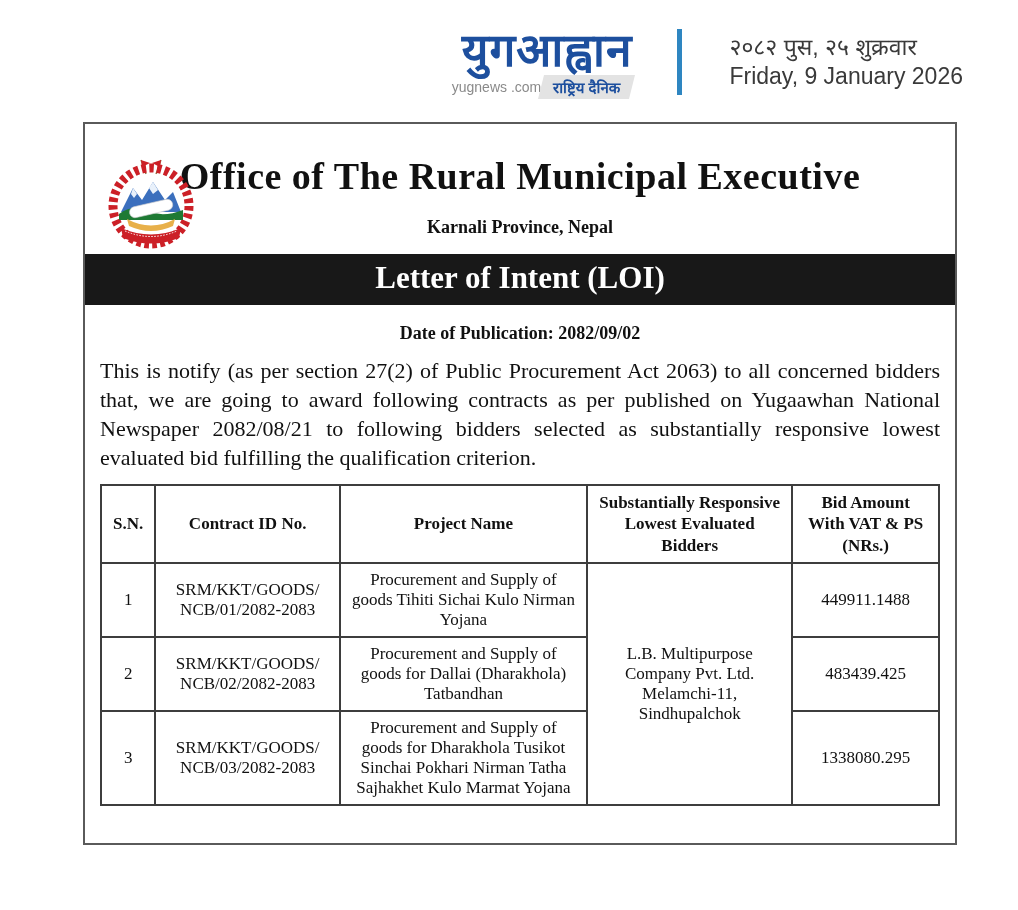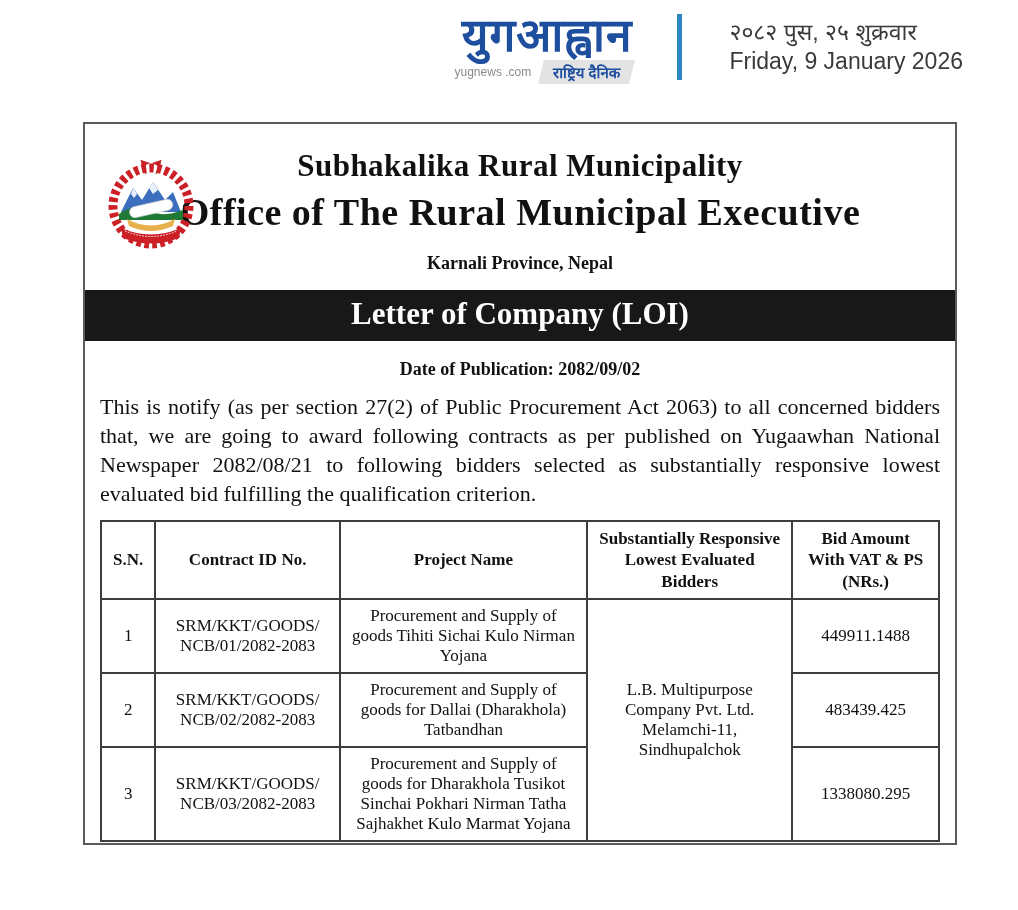--- a/index.html
+++ b/index.html
@@ -8,31 +8,31 @@
     width: 1018px; height: 910px;
     font-family: "Liberation Serif", serif;
     color: #111;
     position: relative;
     overflow: hidden;
   }
 
   
   .masthead {
     display: flex; justify-content: flex-end; align-items: flex-start;
-    padding: 12px 55px 0 0;
+    padding: 27px 55px 0 0;
     font-family: "Liberation Sans", sans-serif;
     gap: 31px;
   }
   .logo-block { text-align: right; margin-right: 14px; }
   .logo-text {
     font-size: 46px; font-weight: bold; color: #1d4f9e;
     line-height: 1.0; letter-spacing: 1px;
   }
   .logo-subrow { display: flex; align-items: center; justify-content: flex-end; margin-top: 2px; }
-  .logo-domain { color: #8a8a8a; font-size: 12px; margin-right: 10px; }
+  .logo-domain { color: #8a8a8a; font-size: 14px; }
   .logo-badge {
     background: #e3e3e3; color: #1d4f9e;
     font-size: 15px; font-weight: bold;
     padding: 2px 12px;
     transform: skewX(-14deg);
   }
   .logo-badge > span { display: inline-block; transform: skewX(14deg); }
   .masthead-divider {
     width: 5px; height: 66px; background: #2e86c1; margin: 2px 16px 0 0;
   }
@@ -133,26 +133,25 @@
       <path d="M18,58 Q32,48 46,55 Q62,62 82,54 L82,64 L18,64 Z" fill="#1e7a34"></path>
 
       <rect x="28" y="47" width="44" height="11" rx="5.5" transform="rotate(-13 50 52)" fill="#ffffff" stroke="#cfcfcf" stroke-width="0.6"></rect>
 
       <path d="M26,63 Q50,76 74,63 L72,70 Q50,80 28,70 Z" fill="#e8b04a"></path>
 
       <path d="M20,72 Q50,85 80,72 L78,82 Q50,93 22,82 Z" fill="#cc2027"></path>
       <path d="M24,75 Q50,86 76,75" fill="none" stroke="#ffffff" stroke-width="1" stroke-dasharray="1.5 1.5"></path>
     </svg>
 
-    <div class="org-name">Subhakalika Rural Municipality</div>
     <div class="office-name">Office of The Rural Municipal Executive</div>
     <div class="location">Karnali Province, Nepal</div>
   </div>
 
-  <div class="banner">Letter of Company (LOI)</div>
+  <div class="banner">Letter of Intent (LOI)</div>
 
   <div class="pub-date">Date of Publication: 2082/09/02</div>
 
   <div class="body-par">This is notify (as per section 27(2) of Public Procurement Act 2063) to all concerned bidders that, we are going to award following contracts as per published on Yugaawhan National Newspaper 2082/08/21 to following bidders selected as substantially responsive lowest evaluated bid fulfilling the qualification criterion.</div>
 
   <table class="loi">
     <colgroup>
       <col class="c-sn">
         <col class="c-id">
         <col class="c-proj">

